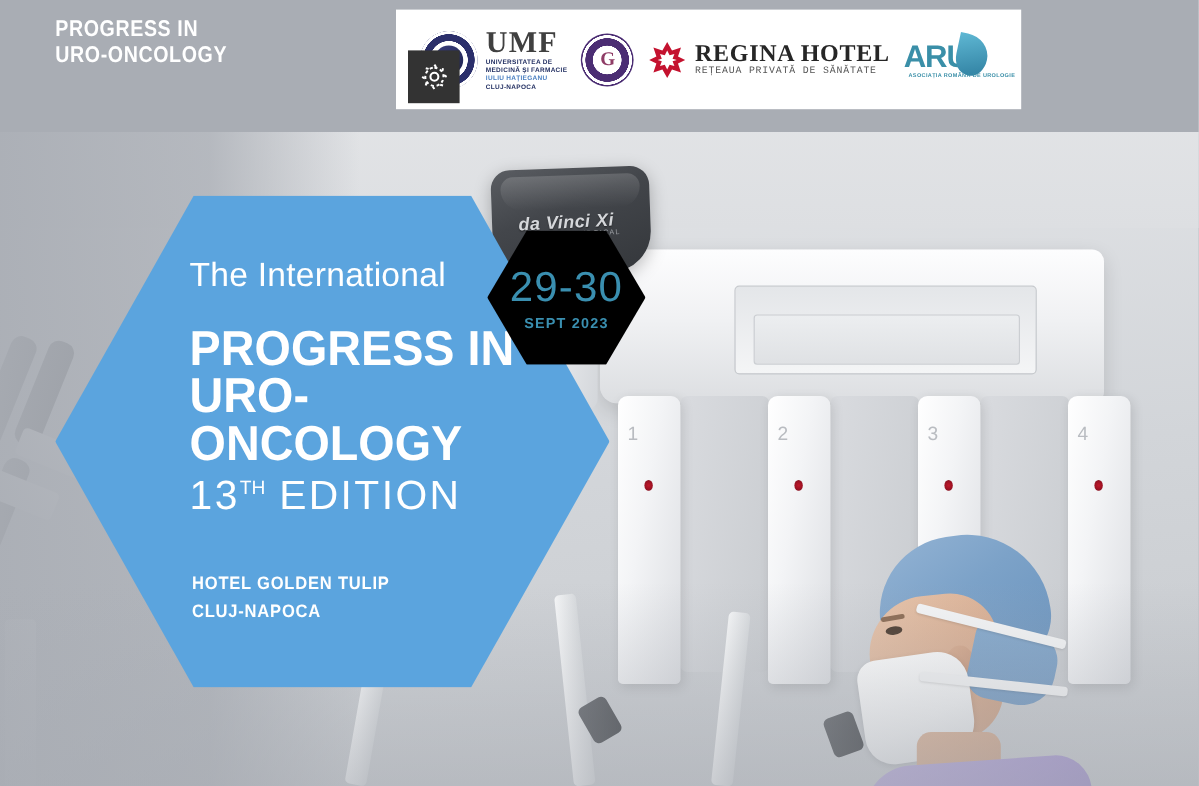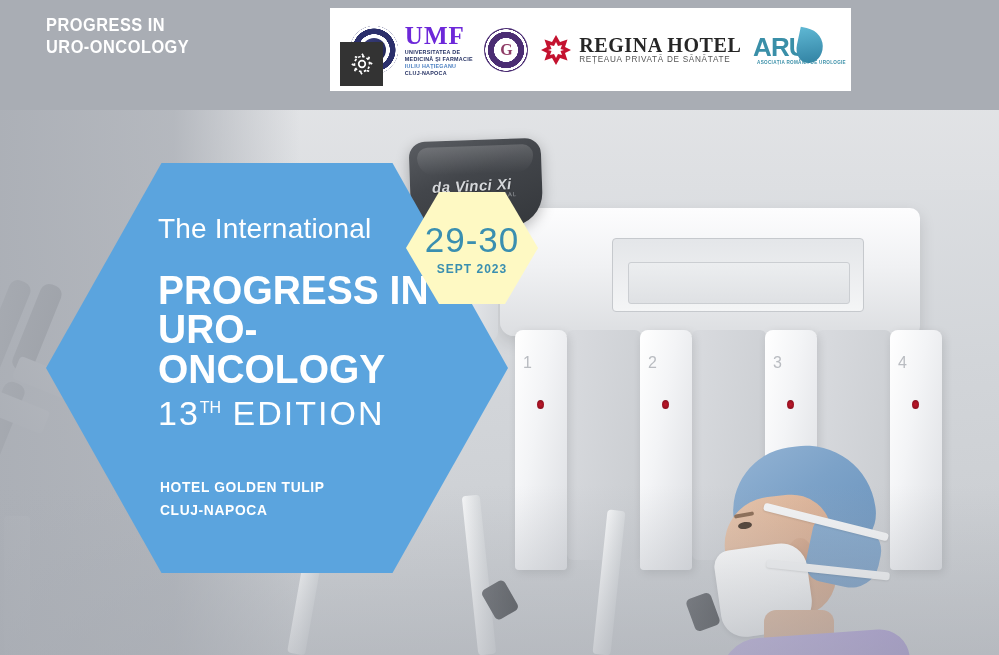--- a/index.html
+++ b/index.html
@@ -230,34 +230,34 @@
     width:44px; height:44px; border-radius:50%; position:relative;
     background:radial-gradient(circle at 50% 50%,#ffffff 0 38%,#4b2d73 39% 58%,#ffffff 59% 66%,#4b2d73 67% 100%);
   }
   .seal2::after{
     content:"G"; position:absolute; inset:0; display:flex; align-items:center; justify-content:center;
     font-size:16px; font-weight:700; color:#8f3c66; font-family:"Liberation Serif",serif;
   }
   .umf-txt{ line-height:1; }
   .umf-main{
     font-family:"Liberation Serif", serif; font-size:25px; font-weight:700;
-    color:#6d28d9; letter-spacing:1px;
+    color:#404040; letter-spacing:1px;
   }
   .umf-l1,.umf-l3{ font-size:5.4px; color:#1d2a5e; letter-spacing:.25px; margin-top:2px; font-weight:700;}
   .umf-l2{ font-size:5.4px; color:#4a7fc1; letter-spacing:.25px; margin-top:1px; font-weight:700;}
   .rm-star{
     width:32px; height:32px; flex:0 0 auto; position:relative;
   }
   .rm-star svg{ display:block; }
   .rm-txt{ line-height:1.05; }
   .rm-main{
     font-family:"Liberation Serif", serif; font-size:20px; font-weight:700;
     color:#262626; letter-spacing:.6px;
   }
-  .rm-sub{ font-family:Liberation Sans, sans-serif; font-size:8.2px; color:#555; letter-spacing:.7px; }
+  .rm-sub{ font-family:Liberation Mono, monospace; font-size:8.2px; color:#555; letter-spacing:.7px; }
   .aru-wrap{ position:relative; width:78px; height:44px; }
   .aru-main{
     font-family:"Liberation Sans", sans-serif; font-size:26px; font-weight:700;
     color:#3a8fa8; letter-spacing:-1px; position:absolute; left:0; top:4px;
   }
   .aru-drop{
     position:absolute; left:44px; top:1px; width:26px; height:34px;
     background:linear-gradient(160deg,#5fb8d4,#2f7fa0);
     border-radius:0 100% 60% 60% / 0 70% 60% 60%;
     transform:rotate(12deg);
@@ -299,21 +299,21 @@
   .conf-venue{
     position:absolute; left:160px; top:476px; color:#ffffff;
     font-size:15px; font-weight:700; line-height:1.5; letter-spacing:.7px;
     text-transform:uppercase; transform:scaleX(.92); transform-origin:left top;
     font-family:"Liberation Sans",sans-serif;
   }
 
   
   .hex-yellow{
     position:absolute; left:406px; top:192px; width:132px; height:112px;
-    background:#fef9c3;
+    background:#000000;
     clip-path:polygon(25% 0%, 75% 0%, 100% 50%, 75% 100%, 25% 100%, 0% 50%);
     display:flex; flex-direction:column; align-items:center; justify-content:center;
   }
   .hex-days{
     color:#3a8fb0; font-size:35px; font-weight:400; line-height:1;
     letter-spacing:1px; font-family:"Liberation Sans",sans-serif;
   }
   .hex-month{
     color:#3a8fb0; font-size:12px; font-weight:700; line-height:1;
     margin-top:6px; letter-spacing:1px; font-family:"Liberation Sans",sans-serif;

